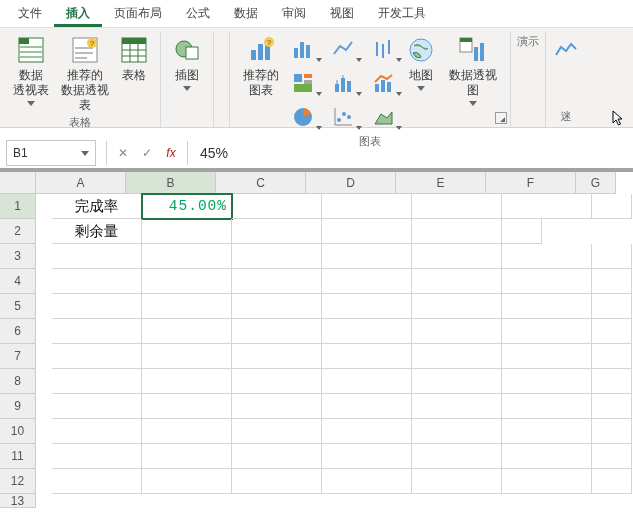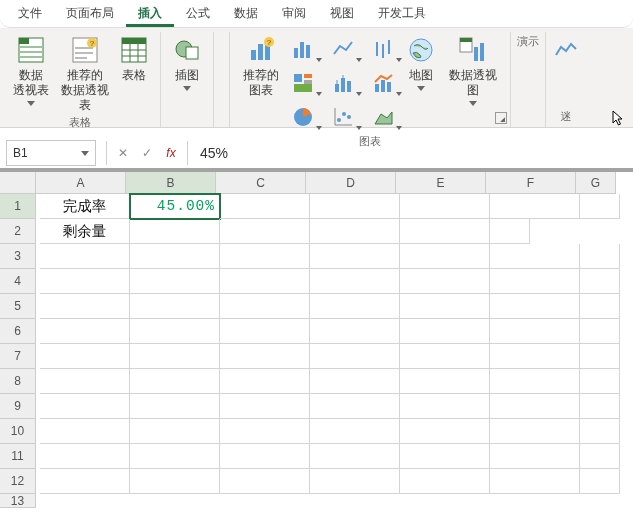--- a/index.html
+++ b/index.html
@@ -16,21 +16,20 @@
   }
 
   
   .tabstrip {
     display: flex;
     align-items: flex-end;
     height: 28px;
     padding-left: 6px;
     background: #fff;
     border-bottom: 1px solid #e0e0e0;
-    border-radius: 10px;
   }
   .tab {
     padding: 6px 12px 5px;
     color: #444;
     cursor: default;
   }
   .tab.active {
     color: #217346;
     font-weight: 600;
     border-bottom: 3px solid #217346;
@@ -159,21 +158,21 @@
     width:90px;height:22px;background:#eee;
     border-right:1px solid #ccc;border-bottom:1px solid #ccc;
     display:flex;align-items:center;justify-content:center;color:#555;
   }
   .rowheads{position:absolute;left:0;top:22px;width:36px;}
   .rowhead{
     height:25px;background:#eee;
     border-right:1px solid #ccc;border-bottom:1px solid #ccc;
     display:flex;align-items:center;justify-content:center;color:#555;
   }
-  .cells{position:absolute;left:40px;top:22px;}
+  .cells{position:absolute;left:52px;top:22px;}
   .row{display:flex;height:25px;}
   .cell{
     width:90px;height:25px;border-right:1px solid #d4d4d4;border-bottom:1px solid #d4d4d4;
     display:flex;align-items:center;padding:0 4px;
     font-family: "SimSun","NSimSun",monospace;
     font-size:14.5px;
   }
   .a-col{justify-content:center;color:#111;}
   .b-col{justify-content:flex-end;color:#00a65a;letter-spacing:1px;}
   .sel{outline:2px solid #217346;outline-offset:-1px;font-family:Liberation Mono, monospace;}
@@ -183,22 +182,22 @@
   .cursor-icon{
     position:absolute; right:6px; top:110px;
     width:16px;height:16px;
   }
 </style>
 </head>
 <body>
 
 <div class="tabstrip">
   <div class="tab">文件</div>
+  <div class="tab active">插入</div>
   <div class="tab">页面布局</div>
-  <div class="tab active">插入</div>
   <div class="tab">公式</div>
   <div class="tab">数据</div>
   <div class="tab">审阅</div>
   <div class="tab">视图</div>
   <div class="tab">开发工具</div>
 </div>
 
 <div class="ribbon">
 
   <div class="group" style="position:relative;">

